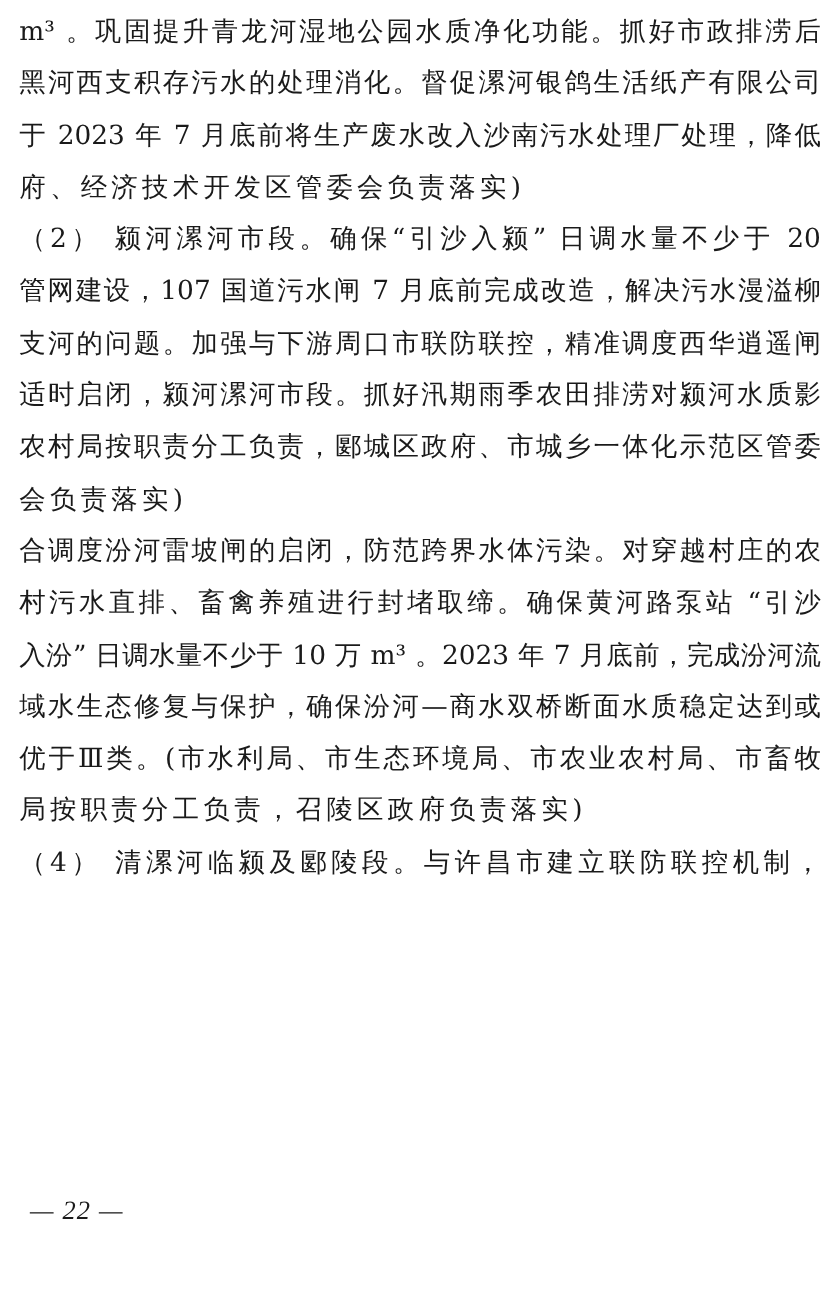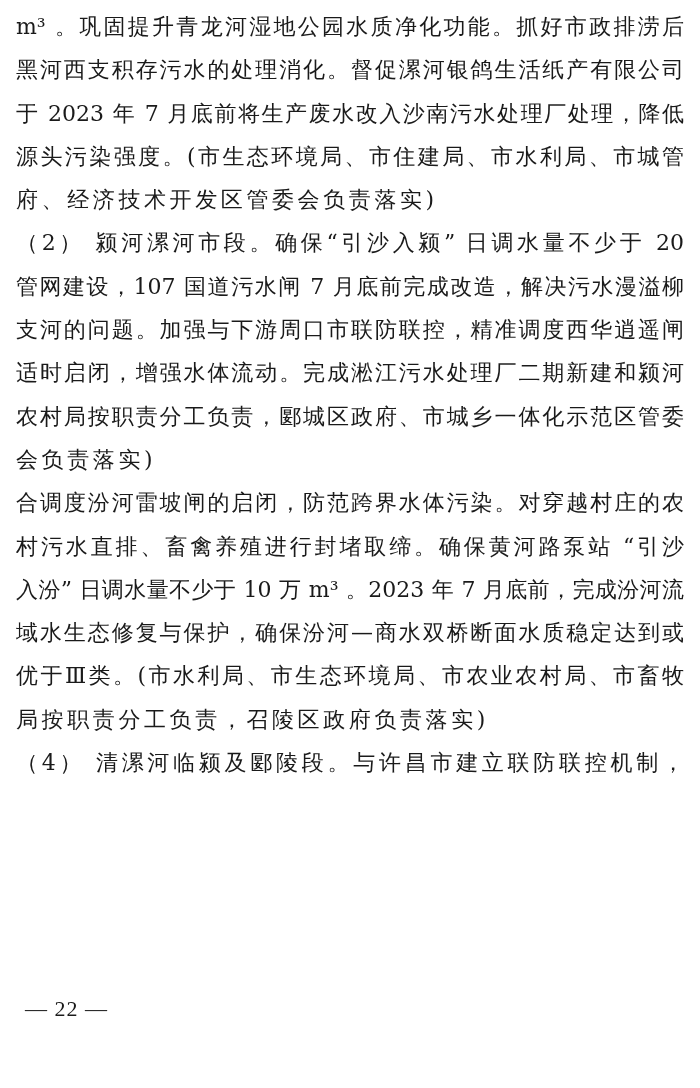--- a/index.html
+++ b/index.html
@@ -35,35 +35,35 @@
       letter-spacing: 3.6px;
     }
     .page-number {
       position: absolute;
       left: 25px;
       top: 996px;
       font-family: "Liberation Serif", serif;
       font-size: 22px;
       color: #1a1a1a;
       letter-spacing: 1px;
+      font-style: italic;
     }
   </style>
 </head>
 <body>
 
 <div class="page">
   <div class="line">m³ 。巩固提升青龙河湿地公园水质净化功能。抓好市政排涝后</div>
   <div class="line">黑河西支积存污水的处理消化。督促漯河银鸽生活纸产有限公司</div>
   <div class="line">于 2023 年 7 月底前将生产废水改入沙南污水处理厂处理，降低</div>
-  <div class="line">源头污染强度。(市生态环境局、市住建局、市水利局、市城管</div>
   <div class="line last">府、经济技术开发区管委会负责落实)</div>
   <div class="line">（2） 颍河漯河市段。确保“引沙入颍” 日调水量不少于 20</div>
   <div class="line">管网建设，107 国道污水闸 7 月底前完成改造，解决污水漫溢柳</div>
   <div class="line">支河的问题。加强与下游周口市联防联控，精准调度西华逍遥闸</div>
-  <div class="line">适时启闭，增强水体流动。完成淞江污水处理厂二期新建和颍河</div>
+  <div class="line">适时启闭，颍河漯河市段。抓好汛期雨季农田排涝对颍河水质影</div>
   <div class="line">农村局按职责分工负责，郾城区政府、市城乡一体化示范区管委</div>
   <div class="line last">会负责落实)</div>
   <div class="line">合调度汾河雷坡闸的启闭，防范跨界水体污染。对穿越村庄的农</div>
   <div class="line">村污水直排、畜禽养殖进行封堵取缔。确保黄河路泵站 “引沙</div>
   <div class="line">入汾” 日调水量不少于 10 万 m³ 。2023 年 7 月底前，完成汾河流</div>
   <div class="line">域水生态修复与保护，确保汾河—商水双桥断面水质稳定达到或</div>
   <div class="line">优于Ⅲ类。(市水利局、市生态环境局、市农业农村局、市畜牧</div>
   <div class="line last">局按职责分工负责，召陵区政府负责落实)</div>
   <div class="line">（4） 清漯河临颍及郾陵段。与许昌市建立联防联控机制，</div>
 </div>

